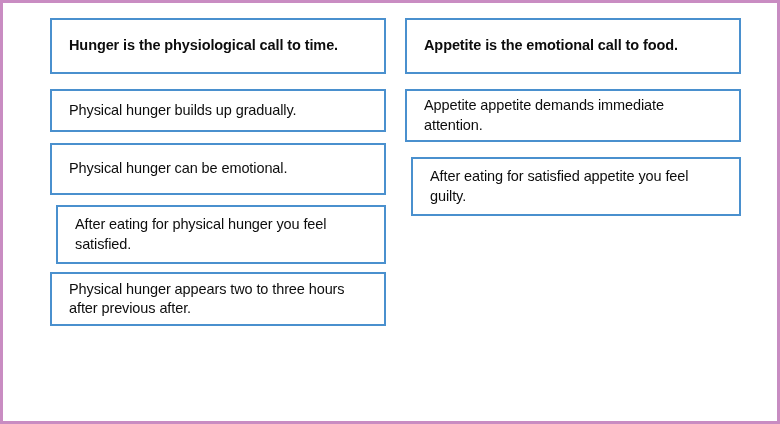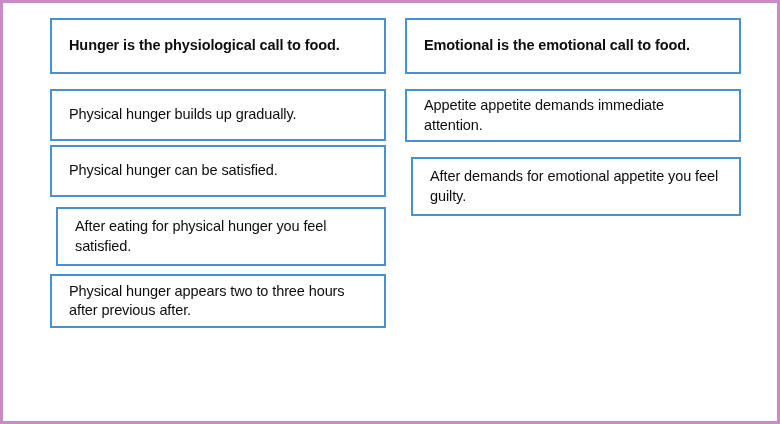--- a/index.html
+++ b/index.html
@@ -62,71 +62,71 @@
   
   .cell.header {
     height: 56px;
     margin-bottom: 15px;
   }
   .cell.header .cell-text {
     font-weight: bold;
   }
 
   
-  .cell.r2 { height: 52px; margin-bottom: 4px; }
+  .cell.r2 { height: 43px; margin-bottom: 11px; }
   .cell.r3 { height: 53px; margin-bottom: 15px; }
   .cell.r4 { height: 52px; margin-bottom: 10px; }
   .cell.r5 { height: 59px; margin-bottom: 8px; margin-left: 6px; }
   .cell.r6 { height: 54px; margin-bottom: 0; }
 </style>
 </head>
 <body>
 
 <div id="slide">
 
   <div id="columns">
 
     <div class="column">
 
       <div class="cell header">
-        <span class="cell-text">Hunger is the physiological call to food.</span>
+        <span class="cell-text">Hunger is the physiological call to time.</span>
       </div>
 
       <div class="cell r2">
         <span class="cell-text">Physical hunger builds up gradually.</span>
       </div>
 
 
       <div class="cell r4">
-        <span class="cell-text">Physical hunger can be satisfied.</span>
+        <span class="cell-text">Physical hunger can be emotional.</span>
       </div>
 
       <div class="cell r5">
         <span class="cell-text">After eating for physical hunger you feel satisfied.</span>
       </div>
 
       <div class="cell r6">
         <span class="cell-text">Physical hunger appears two to three hours after previous after.</span>
       </div>
 
     </div>
 
     <div class="column">
 
       <div class="cell header">
-        <span class="cell-text">Emotional is the emotional call to food.</span>
+        <span class="cell-text">Appetite is the emotional call to food.</span>
       </div>
 
 
       <div class="cell r3">
         <span class="cell-text">Appetite appetite demands immediate attention.</span>
       </div>
 
 
       <div class="cell r5">
-        <span class="cell-text">After demands for emotional appetite you feel guilty.</span>
+        <span class="cell-text">After eating for satisfied appetite you feel guilty.</span>
       </div>
 
 
     </div>
 
   </div>
 </div>
 
 </body></html>

